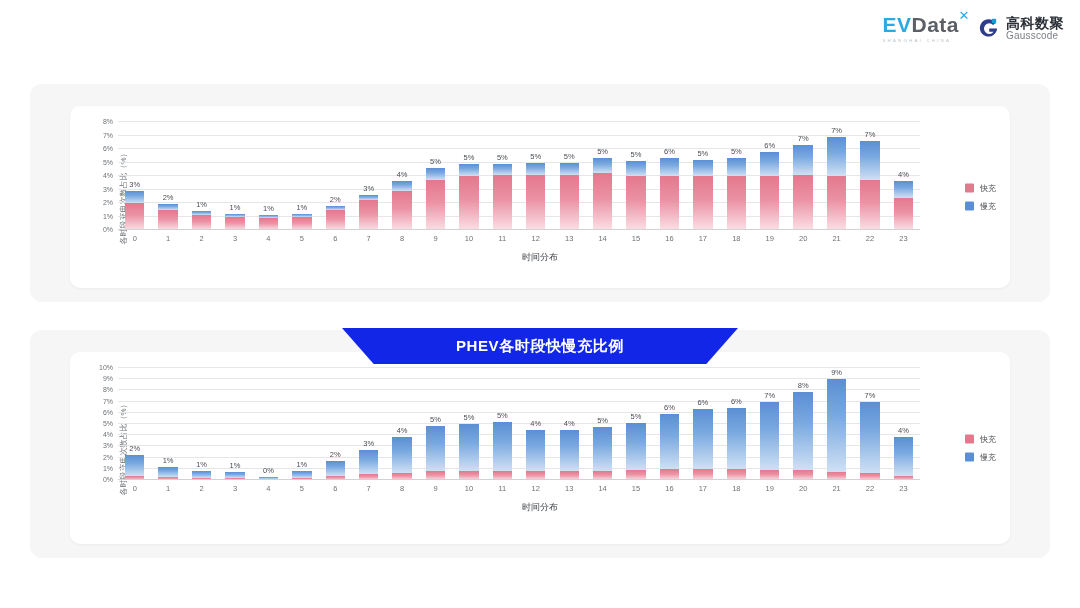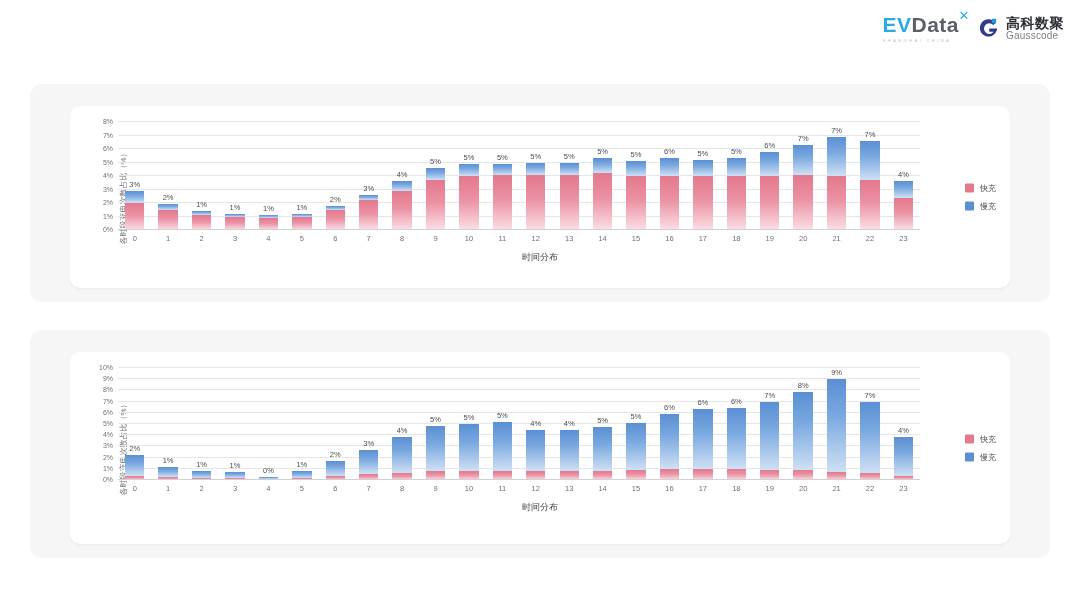--- a/index.html
+++ b/index.html
@@ -655,14 +655,17 @@
             <span class="legend-txt">快充</span>
           </div>
           <div class="legend-item">
             <span class="legend-sw sw-slow"></span>
             <span class="legend-txt">慢充</span>
           </div>
         </div>
       </div>
     </div>
   </div>
+  <div class="ribbon phev">
+    <span class="ribbon-text">PHEV各时段快慢充比例</span>
+  </div>
 
 </div>
 
 </body></html>

